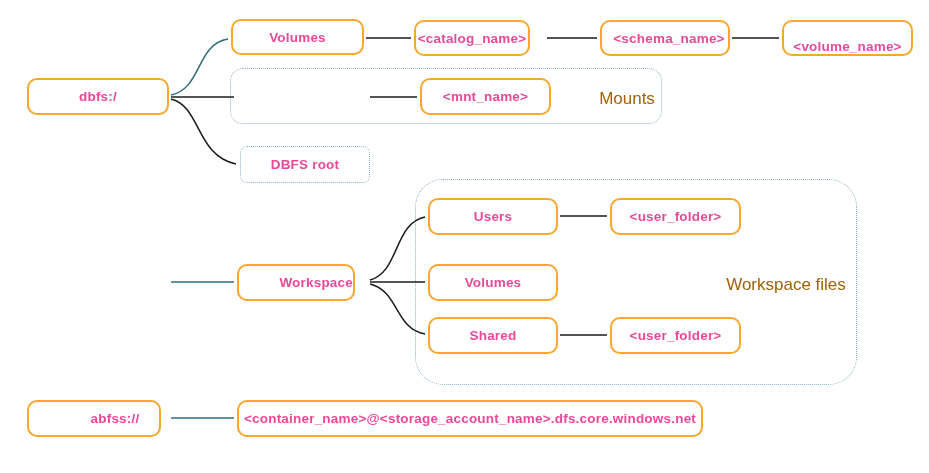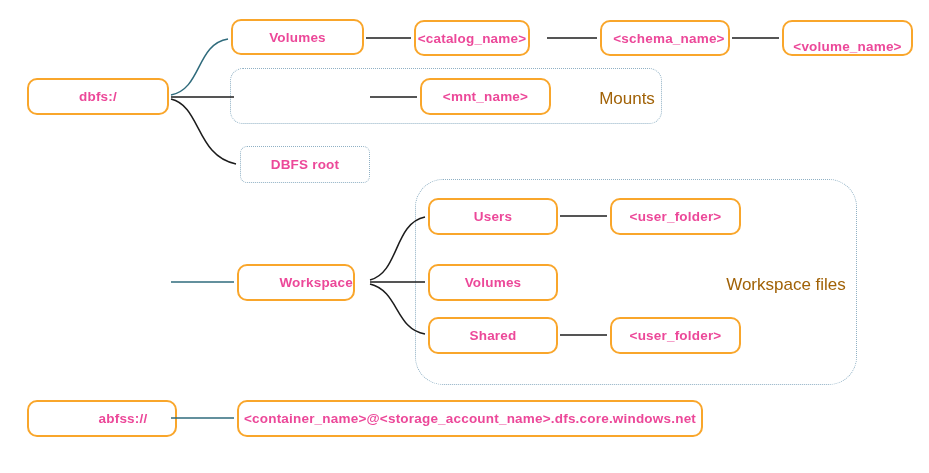--- a/index.html
+++ b/index.html
@@ -103,21 +103,21 @@
   <div class="node" style="left:428px; top:264px; width:130px; height:37px;">
     <span class="node-label">Volumes</span>
   </div>
   <div class="node" style="left:428px; top:317px; width:130px; height:37px;">
     <span class="node-label">Shared</span>
   </div>
   <div class="node" style="left:610px; top:317px; width:131px; height:37px;">
     <span class="node-label">&lt;user_folder&gt;</span>
   </div>
 
-  <div class="node" style="left:27px; top:400px; width:150px; height:37px;padding-left:42px;">
+  <div class="node" style="left:27px; top:400px; width:134px; height:37px;padding-left:42px;">
     <span class="node-label">abfss://</span>
   </div>
   <div class="node" style="left:237px; top:400px; width:466px; height:37px;">
     <span class="node-label">&lt;container_name&gt;@&lt;storage_account_name&gt;.dfs.core.windows.net</span>
   </div>
 
   <svg class="edges" width="929" height="473" viewBox="0 0 929 473">
     <defs>
       <marker id="ah-dark" viewBox="0 0 10 10" refX="9" refY="5" markerWidth="7.5" markerHeight="7.5" orient="auto-start-reverse">
         <path d="M0,0.8 L10,5 L0,9.2 Z" fill="#1c1c1c"></path>

